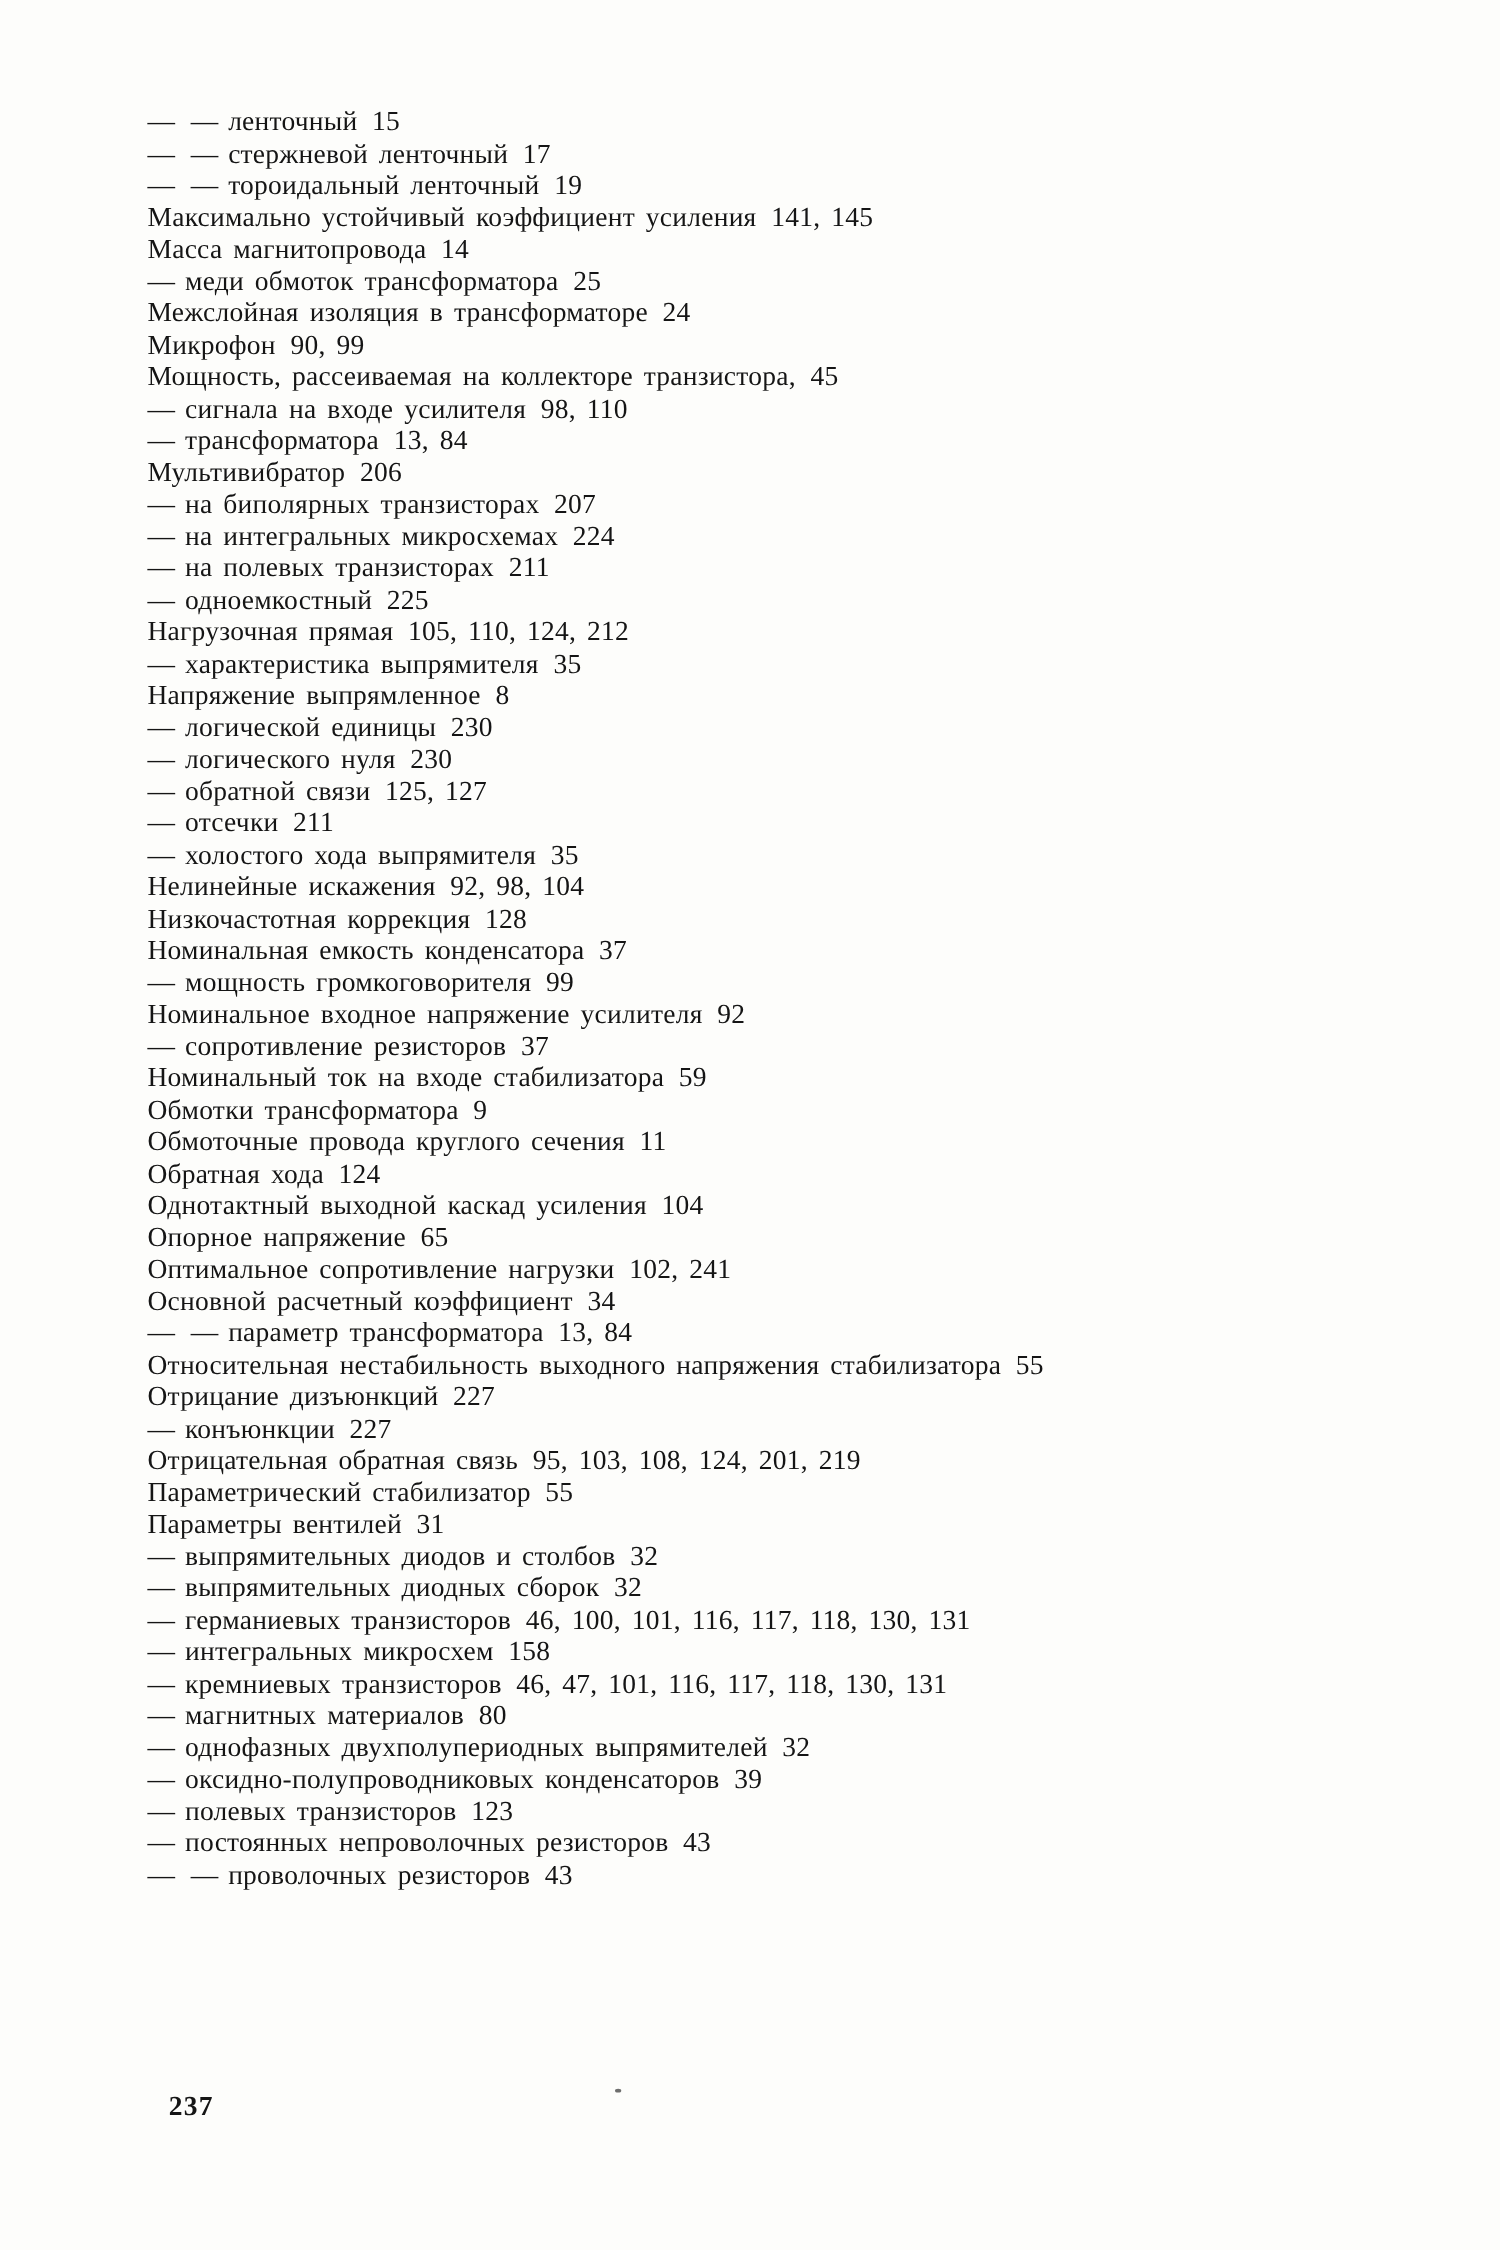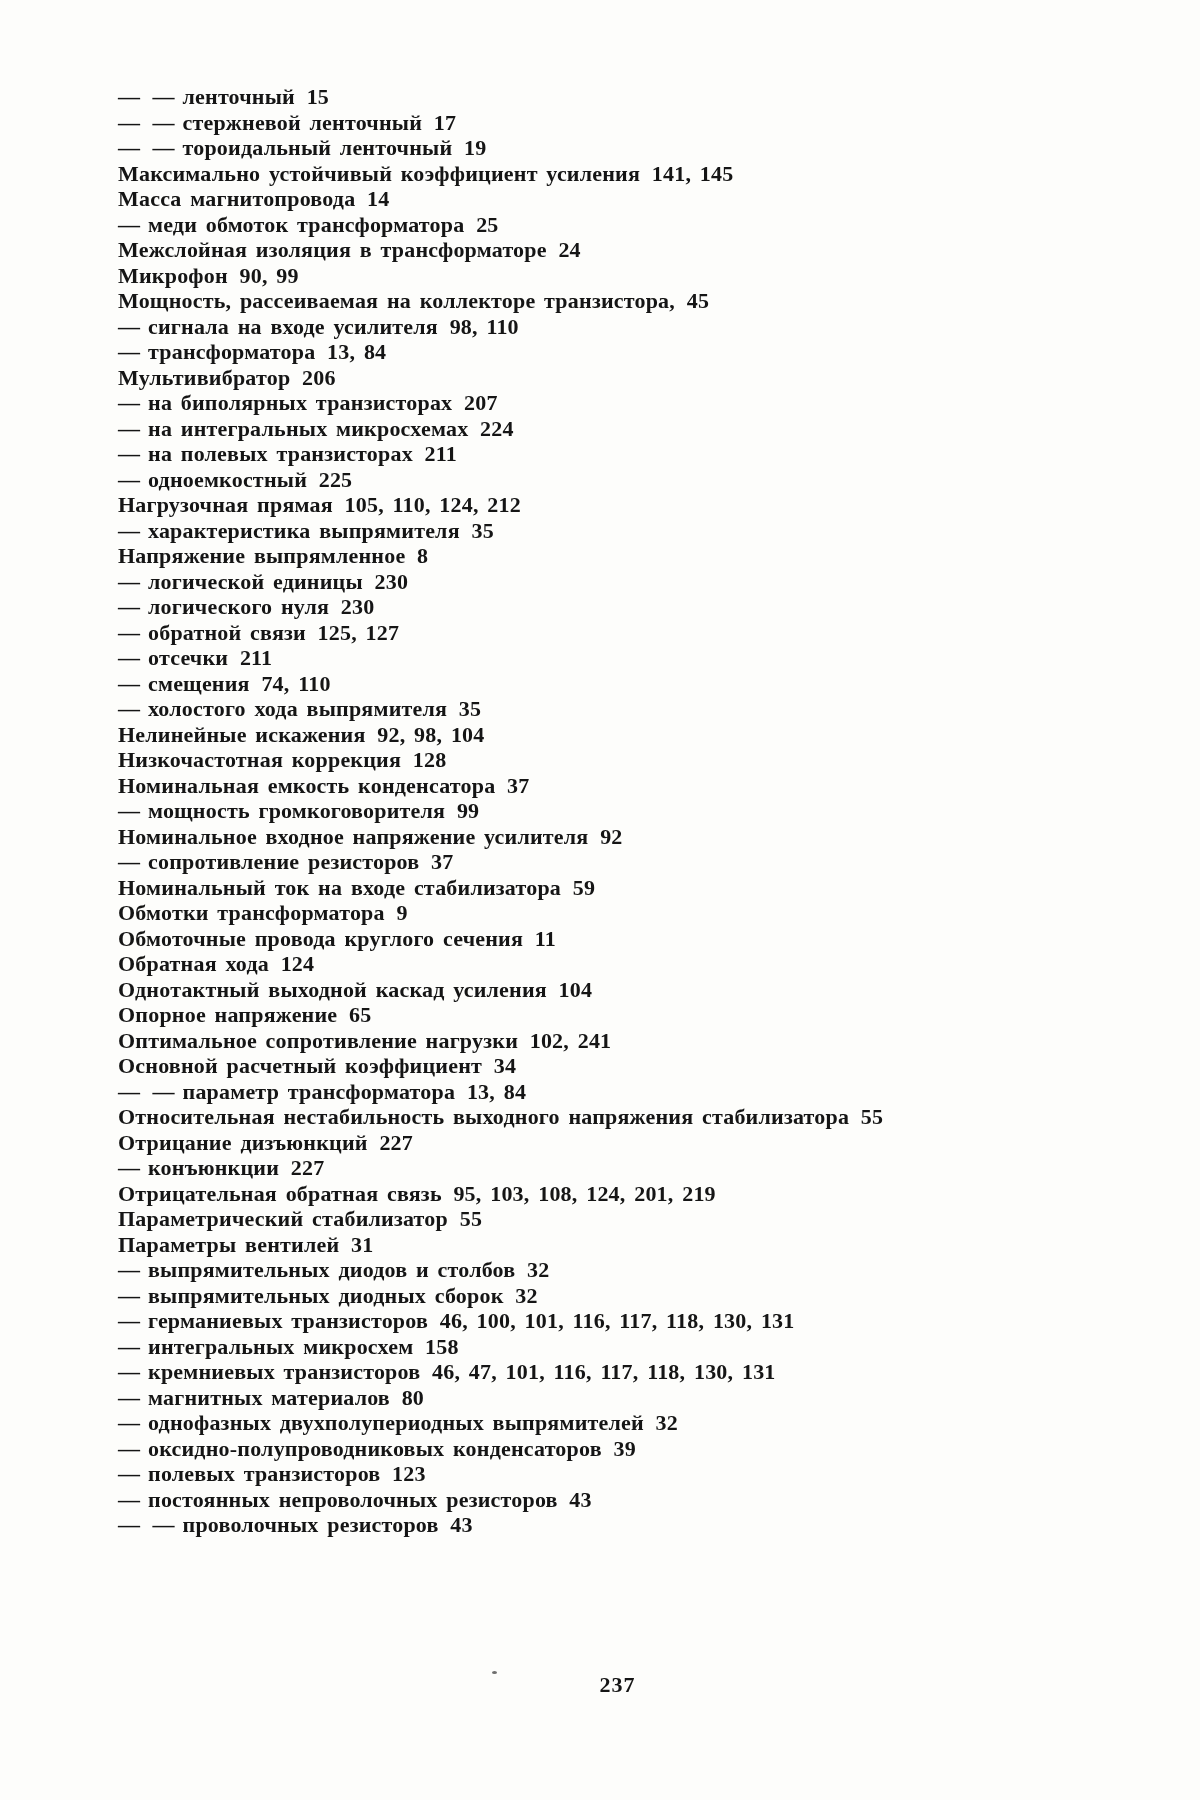--- a/index.html
+++ b/index.html
@@ -15,21 +15,21 @@
     overflow: hidden;
     font-family: "Liberation Serif", "DejaVu Serif", serif;
     color: #151515;
   }
   .index-list {
     position: absolute;
     left: 118px;
     top: 84px;
     width: 990px;
     font-size: 22px;
-    font-weight: 700;
+    font-weight: 400;
     line-height: 25.5px;
     letter-spacing: 0.2px;
     word-spacing: 3px;
     white-space: nowrap;
   }
   .index-section + .index-section {
   }
   .index-entry {
     height: 25.5px;
   }
@@ -41,21 +41,20 @@
     margin-right: 6px;
   }
   .entry-pages {
     margin-left: 3px;
   }
   .page-number {
     position: absolute;
     left: 118px;
     top: 1672px;
     width: 965px;
-    text-align: center;
     transform: translateX(17px);
     font-size: 22px;
     font-weight: 700;
     letter-spacing: 1px;
   }
   .scan-speck {
     position: absolute;
     left: 492px;
     top: 1671px;
     width: 5px;
@@ -89,21 +88,20 @@
         <div class="index-entry"><span class="entry-dashes">—</span><span class="entry-term">одноемкостный</span> <span class="entry-pages">225</span></div>
       </div>
       <div class="index-section">
         <div class="index-entry"><span class="entry-term">Нагрузочная прямая</span> <span class="entry-pages">105, 110, 124, 212</span></div>
         <div class="index-entry"><span class="entry-dashes">—</span><span class="entry-term">характеристика выпрямителя</span> <span class="entry-pages">35</span></div>
         <div class="index-entry"><span class="entry-term">Напряжение выпрямленное</span> <span class="entry-pages">8</span></div>
         <div class="index-entry"><span class="entry-dashes">—</span><span class="entry-term">логической единицы</span> <span class="entry-pages">230</span></div>
         <div class="index-entry"><span class="entry-dashes">—</span><span class="entry-term">логического нуля</span> <span class="entry-pages">230</span></div>
         <div class="index-entry"><span class="entry-dashes">—</span><span class="entry-term">обратной связи</span> <span class="entry-pages">125, 127</span></div>
         <div class="index-entry"><span class="entry-dashes">—</span><span class="entry-term">отсечки</span> <span class="entry-pages">211</span></div>
-        <div class="index-entry"><span class="entry-dashes">—</span><span class="entry-term">смещения</span> <span class="entry-pages">74, 110</span></div>
         <div class="index-entry"><span class="entry-dashes">—</span><span class="entry-term">холостого хода выпрямителя</span> <span class="entry-pages">35</span></div>
         <div class="index-entry"><span class="entry-term">Нелинейные искажения</span> <span class="entry-pages">92, 98, 104</span></div>
         <div class="index-entry"><span class="entry-term">Низкочастотная коррекция</span> <span class="entry-pages">128</span></div>
         <div class="index-entry"><span class="entry-term">Номинальная емкость конденсатора</span> <span class="entry-pages">37</span></div>
         <div class="index-entry"><span class="entry-dashes">—</span><span class="entry-term">мощность громкоговорителя</span> <span class="entry-pages">99</span></div>
         <div class="index-entry"><span class="entry-term">Номинальное входное напряжение усилителя</span> <span class="entry-pages">92</span></div>
         <div class="index-entry"><span class="entry-dashes">—</span><span class="entry-term">сопротивление резисторов</span> <span class="entry-pages">37</span></div>
         <div class="index-entry"><span class="entry-term">Номинальный ток на входе стабилизатора</span> <span class="entry-pages">59</span></div>
       </div>
       <div class="index-section">

